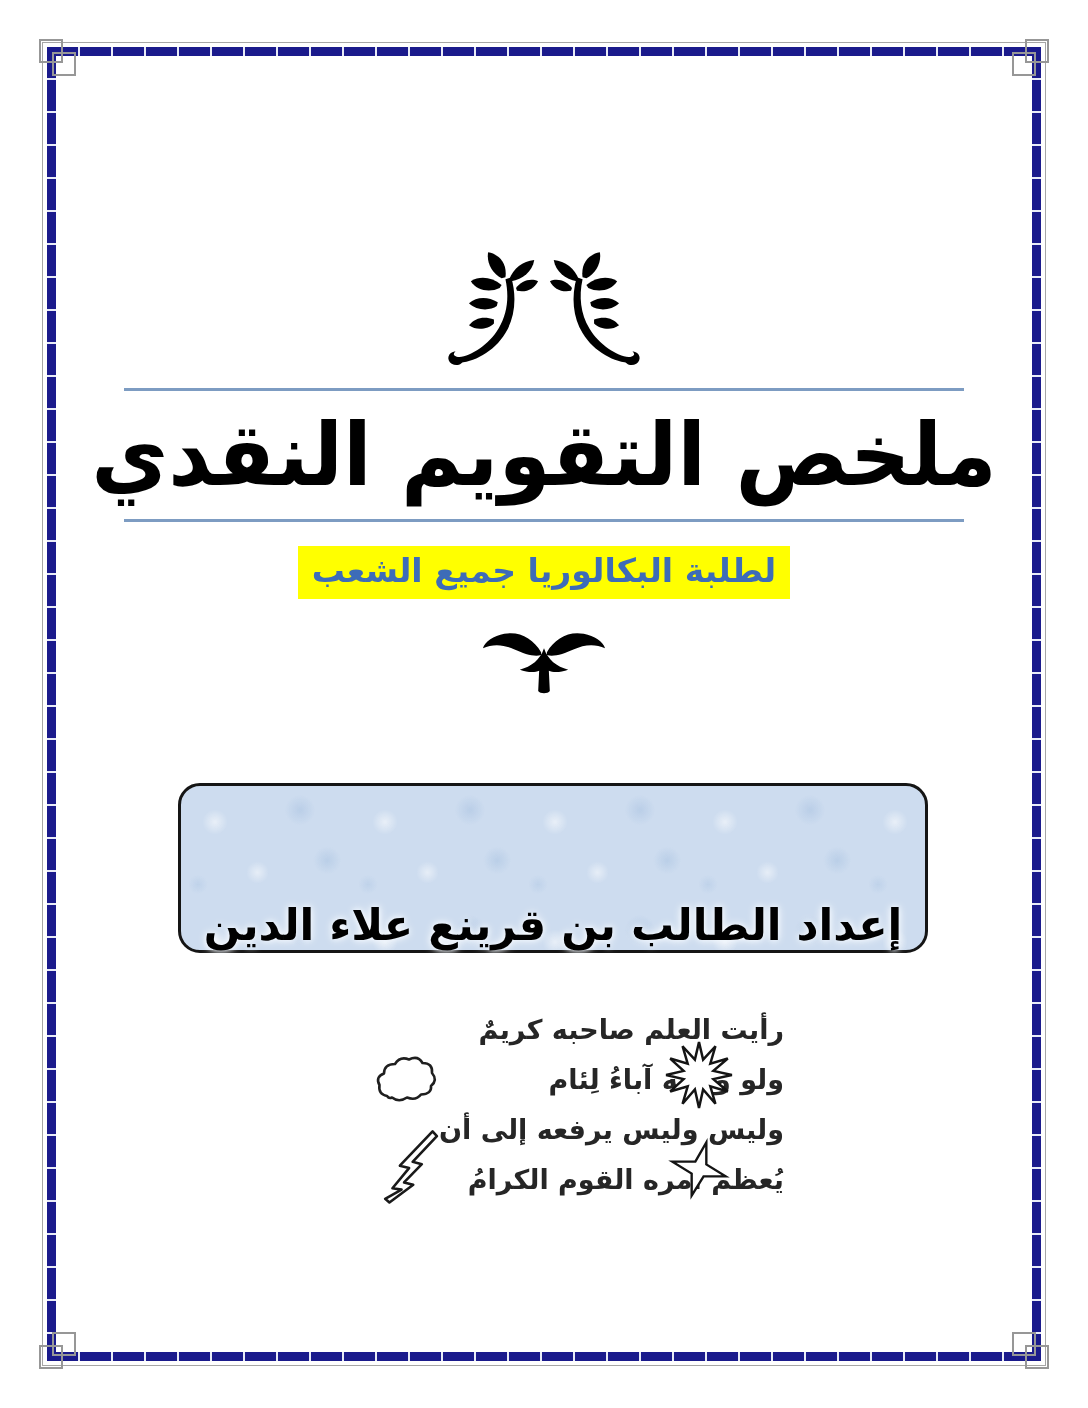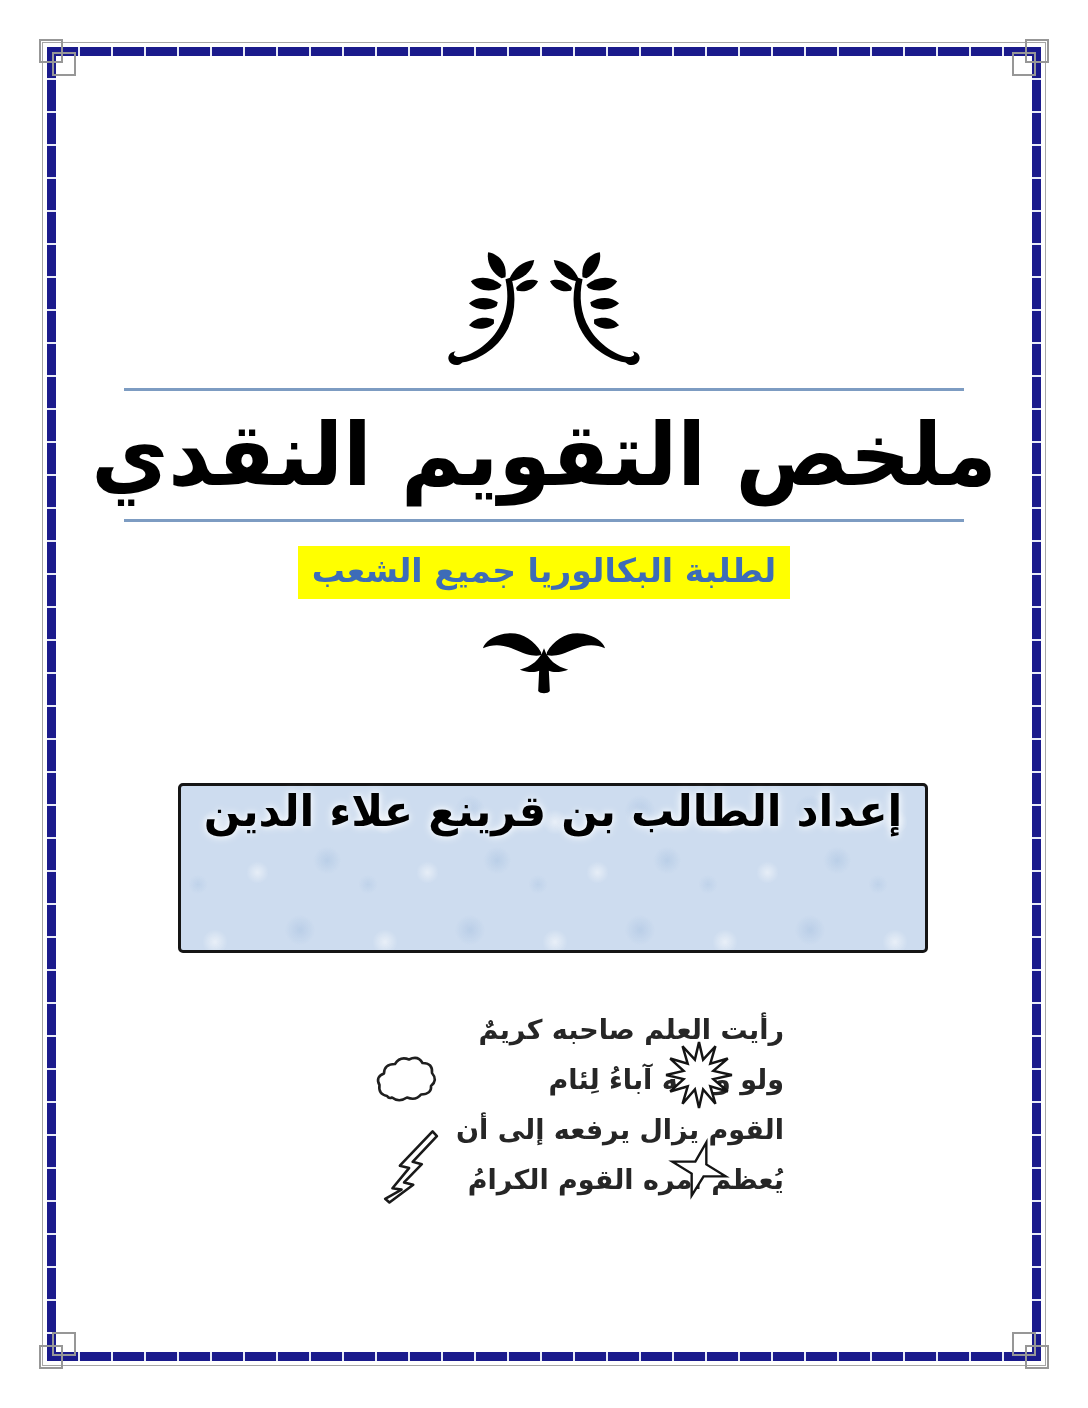--- a/index.html
+++ b/index.html
@@ -33,22 +33,22 @@
     transform:scaleY(1.04);white-space:nowrap;
   }
   .subtitle-wrap{position:absolute;top:546px;left:0;right:0;text-align:center;}
   .subtitle{
     display:inline-block;background:#ffff00;color:#3d6cb8;
     font-size:33px;font-weight:bold;padding:5px 14px 9px 14px;
   }
   .fleuron-wrap{position:absolute;top:622px;left:0;right:0;text-align:center;}
   .author-box{
     position:absolute;top:783px;left:178px;width:750px;height:170px;box-sizing:border-box;
-    border:3px solid #151515;border-radius:5px;
-    display:flex;align-items:flex-start;justify-content:center;
+    border:3px solid #151515;border-radius:22px;
+    display:flex;align-items:flex-end;justify-content:center;
     background-color:#cddcef;
     background-image:
       radial-gradient(circle 18px at 20% 30%, rgba(255,255,255,.55), transparent 70%),
       radial-gradient(circle 22px at 70% 20%, rgba(176,199,228,.65), transparent 70%),
       radial-gradient(circle 16px at 45% 72%, rgba(255,255,255,.5), transparent 70%),
       radial-gradient(circle 20px at 86% 62%, rgba(171,196,226,.55), transparent 70%),
       radial-gradient(circle 14px at 10% 82%, rgba(180,203,230,.55), transparent 70%);
     background-size:170px 120px;background-repeat:repeat;
   }
   .author-text{
@@ -147,17 +147,17 @@
       <polygon points="68,36 50,40 64,52 47,47 52,64 40,50 36,68 32,50 20,64 25,47 8,52 21,40 4,36 21,32 8,20 25,25 20,8 32,21 36,4 40,21 52,8 47,25 64,20 50,32" fill="#fff" stroke="#141414" stroke-width="2.4" stroke-linejoin="miter"></polygon>
     </svg>
     <svg class="shape bolt" width="64" height="74" viewBox="0 0 64 74">
       <path d="M57,3 L22,35 L31,38 L13,57 L22,59 L5,67 L9,71 L34,55 L25,52 L44,35 L35,32 L61,8 Z" fill="#fff" stroke="#1a1a1a" stroke-width="2.6" stroke-linejoin="round"></path>
     </svg>
     <svg class="shape star" width="66" height="74" viewBox="0 0 72 72">
       <polygon points="44,7 44,31 65,44 41,44 28,65 28,41 7,28 32,28" fill="#fff" stroke="#141414" stroke-width="2.6" stroke-linejoin="miter"></polygon>
     </svg>
     <p dir="rtl">رأيت العلم صاحبه كريمٌ</p>
     <p dir="rtl">ولو ولدته آباءُ لِئام</p>
-    <p dir="rtl">القوم يزال يرفعه إلى أن</p>
+    <p dir="rtl">وليس وليس يرفعه إلى أن</p>
     <p dir="rtl">يُعظم أمره القوم الكرامُ</p>
   </div>
 
 </div>
 
 </body></html>

